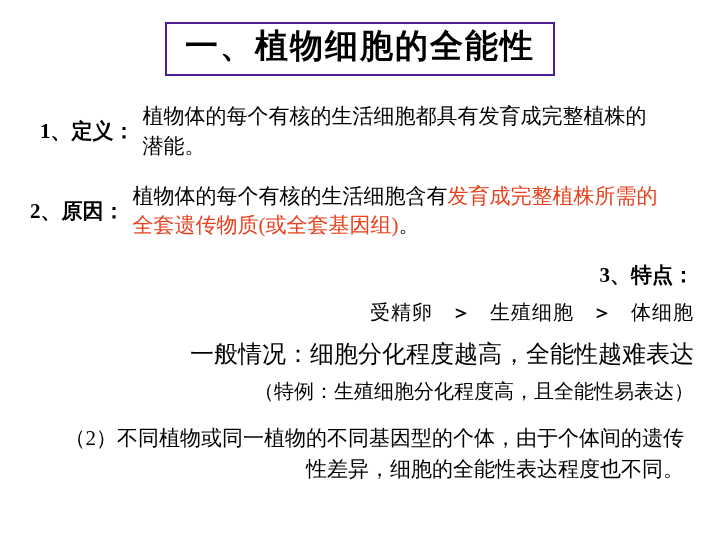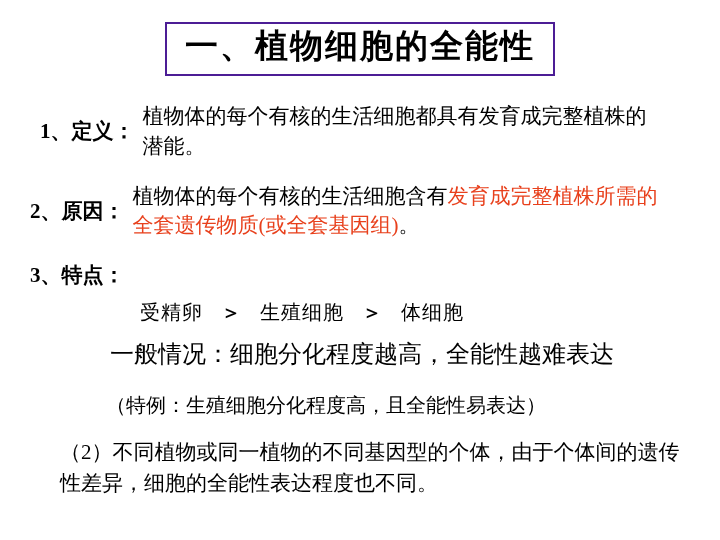--- a/index.html
+++ b/index.html
@@ -88,20 +88,21 @@
     padding-left: 8px;
     max-width: 530px;
   }
   .red {
     color: #e8401c;
   }
 
   
   .item3 {
     margin-top: 20px;
+    text-align: right;
   }
   .item3-lead {
     font-size: 21px;
     font-weight: bold;
   }
   .sub {
     font-size: 20px;
     line-height: 1.45;
     padding-left: 34px;
     margin-top: 8px;
@@ -116,21 +117,21 @@
     padding: 0 18px;
     font-weight: bold;
   }
   .note1 {
     font-size: 24px;
     margin-top: 12px;
     padding-left: 80px;
   }
   .note2 {
     font-size: 20px;
-    margin-top: 22px;
+    margin-top: 8px;
     padding-left: 76px;
   }
   .final {
     font-size: 21px;
     line-height: 1.45;
     margin-top: 18px;
     padding-left: 30px;
     padding-right: 10px;
   }
 </style>

